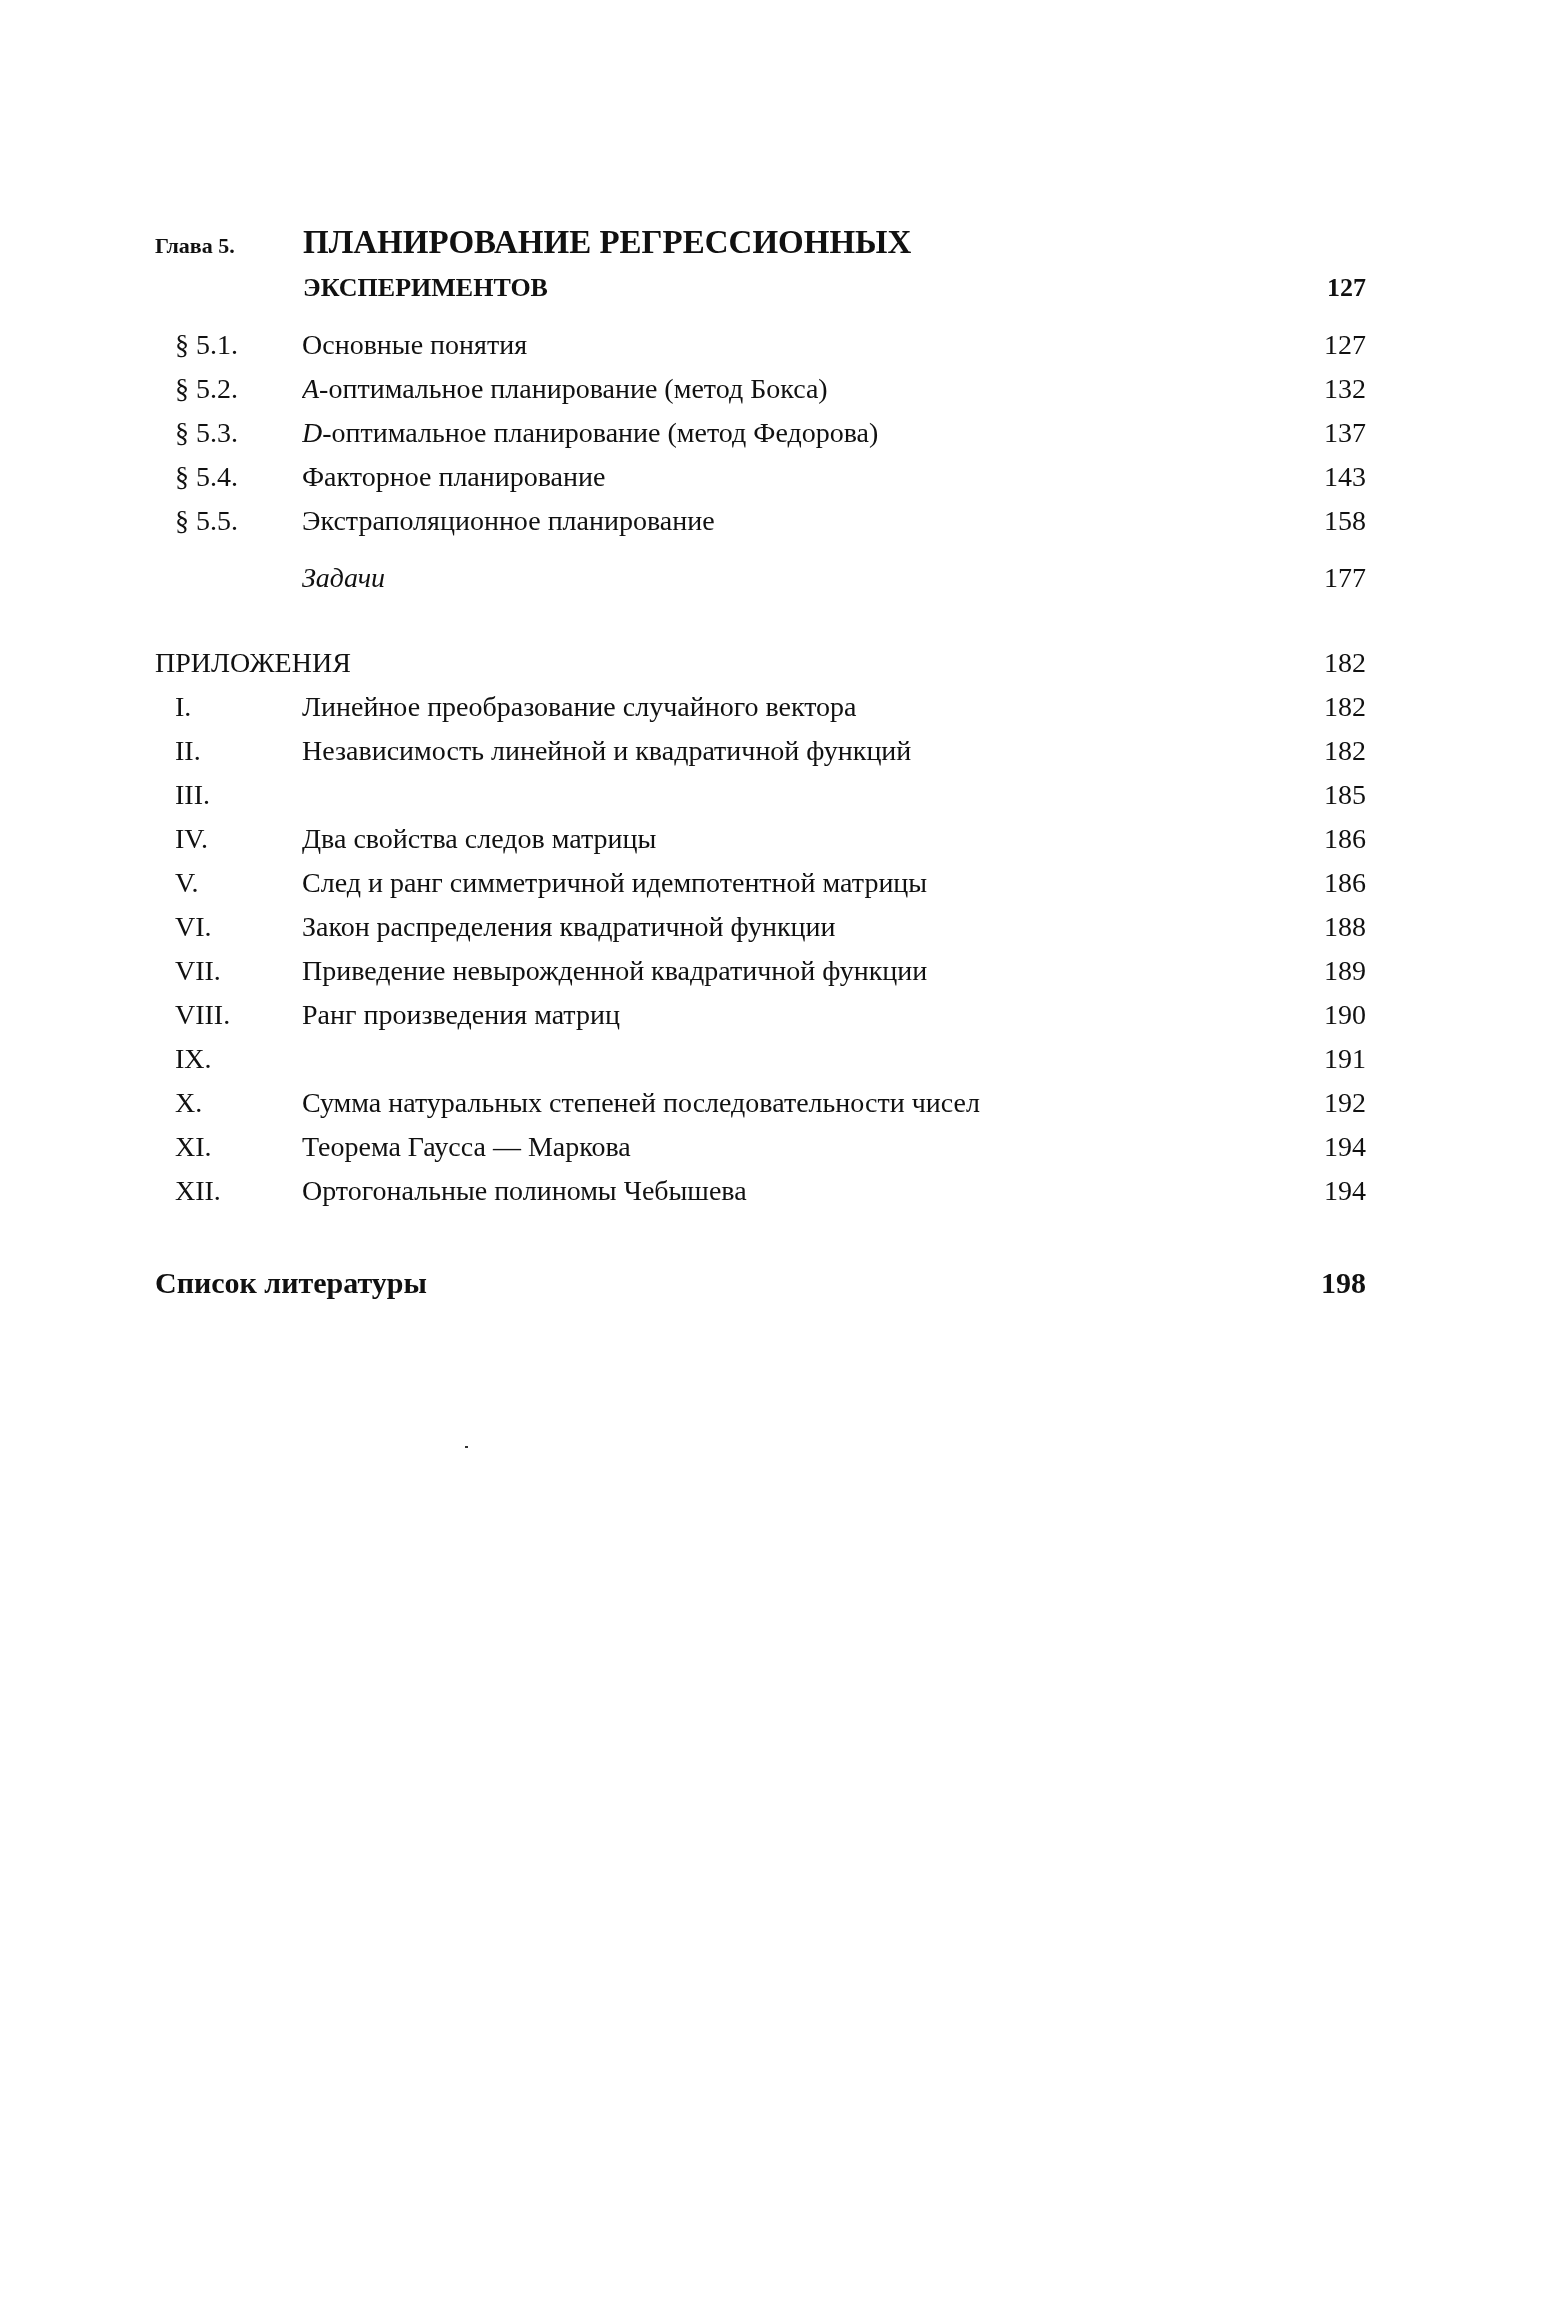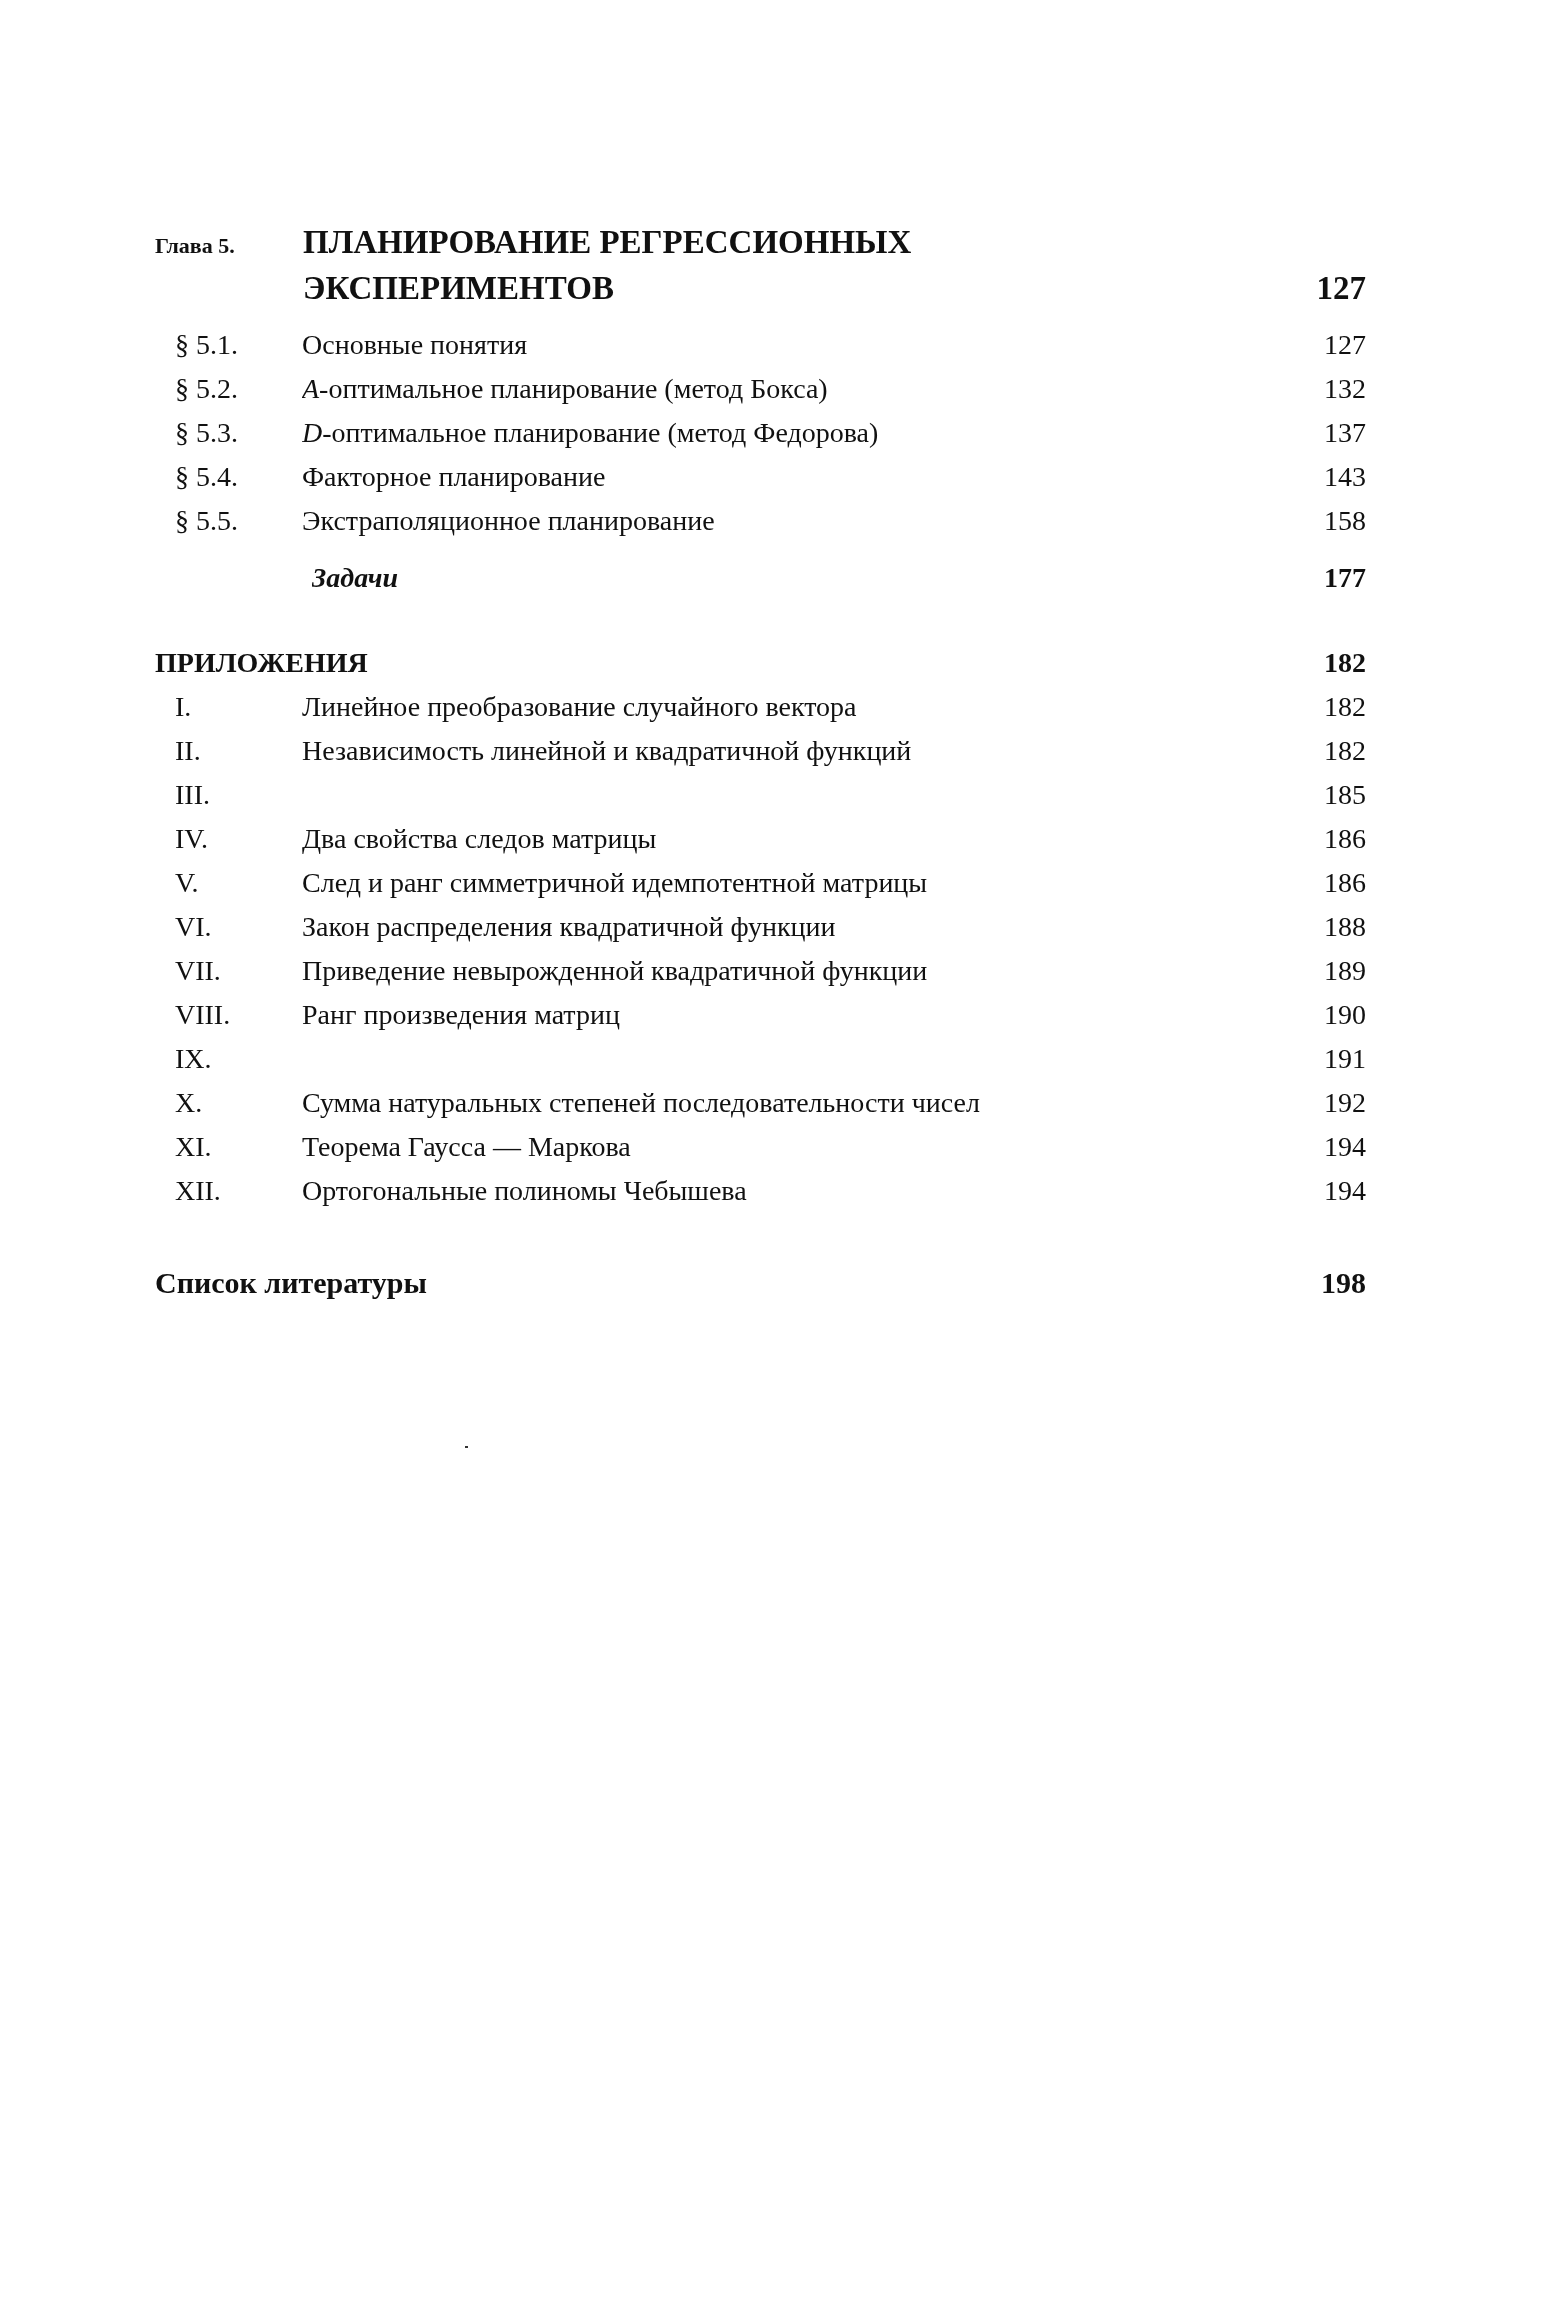--- a/index.html
+++ b/index.html
@@ -57,34 +57,34 @@
       line-height: 9.2px;
     }
     .page-no {
       flex: 0 0 auto;
       padding-left: 5.5px;
       text-align: right;
       min-width: 54px;
     }
     .chapter {
       font-weight: bold;
-      font-size: 33px;
+      font-size: 26px;
       line-height: 44px;
     }
     .chapter-head {
       display: flex;
       align-items: baseline;
       font-weight: bold;
       font-size: 33px;
       line-height: 41px;
       white-space: nowrap;
     }
     .chapter-head .num { flex: 0 0 148px; font-size: 22px; }
     .chapter .num { visibility: hidden; }
-    .bold { font-weight: bold; gap: 10px; }
+    .bold { font-weight: normal; }
     .italic { font-style: italic; }
     .gap-sm { height: 13px; }
     .gap-md { height: 41px; }
     .gap-lg { height: 48px; }
     .biblio { font-size: 30px; font-weight: bold; font-family: Liberation Serif, serif; }
     .speck {
       position: absolute;
       left: 465px;
       top: 1446px;
       width: 2.8px;

